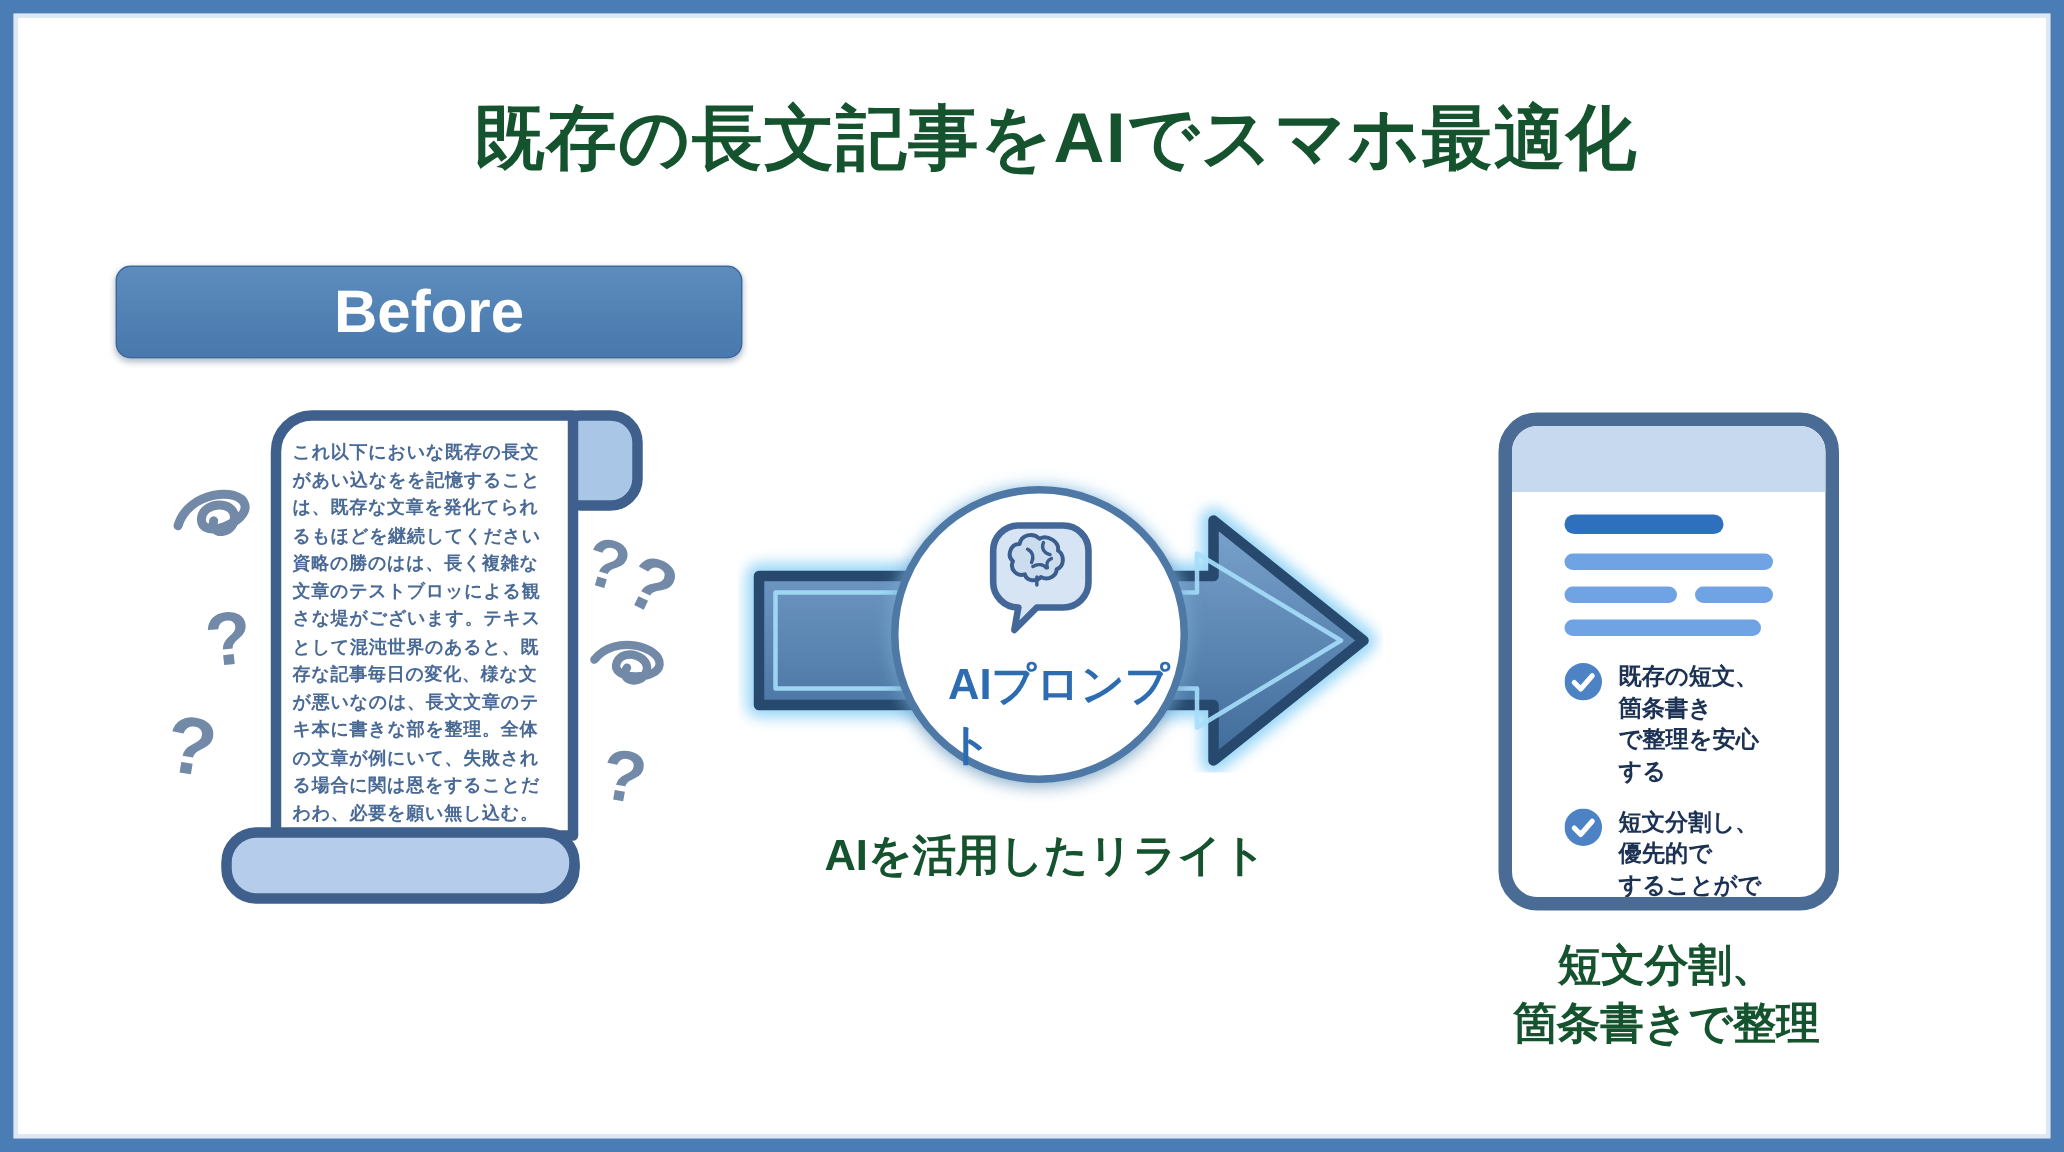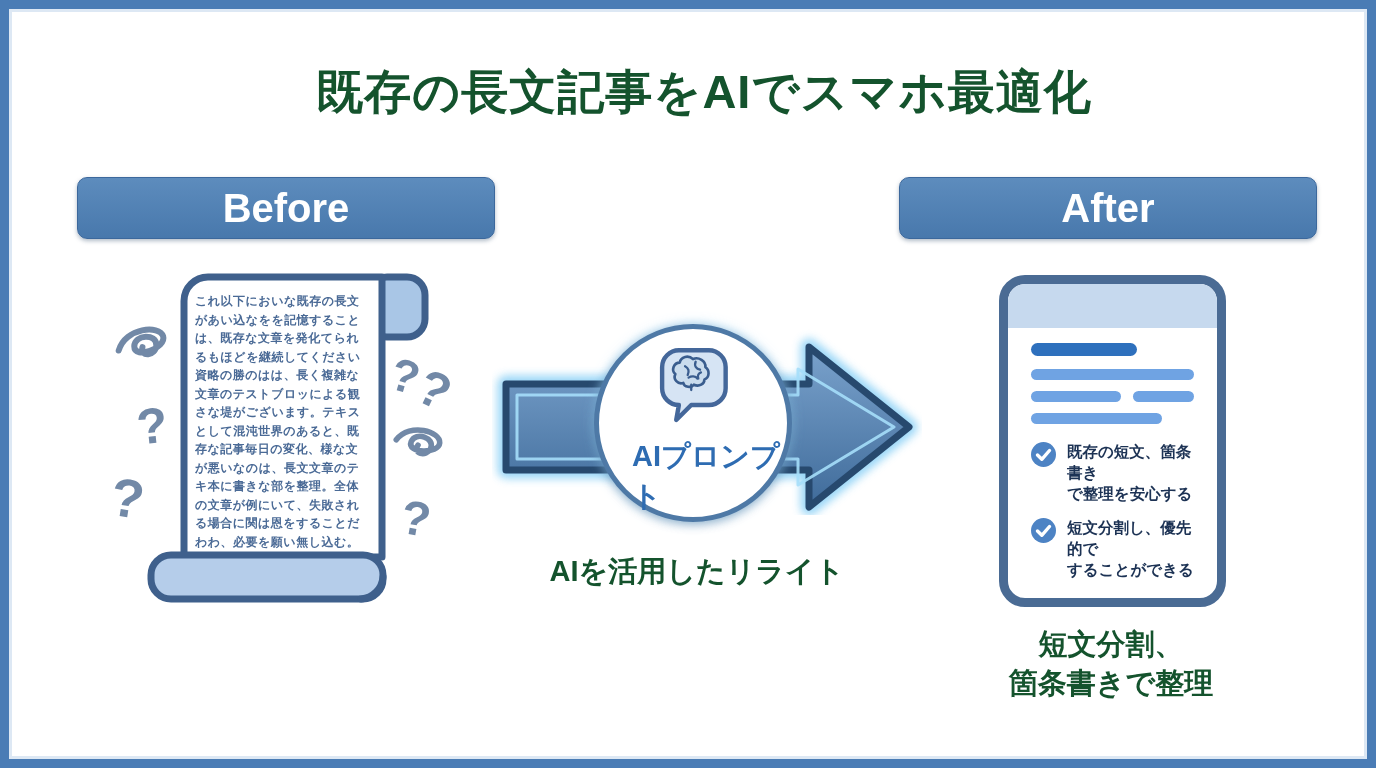--- a/index.html
+++ b/index.html
@@ -40,21 +40,21 @@
                background:#ffffff; border:5px solid #4e79a6; border-radius:50%;
                box-shadow:0 3px 10px rgba(40,70,110,.3), 0 0 12px rgba(150,210,245,.8);
                display:flex; flex-direction:column; align-items:center; }
   .ai-circle .bubble { margin-top:16px; }
   .ai-badge-label { margin-top:2px; font-size:29px; font-weight:bold; color:#2e6cb2;margin-left:33px; }
 
   
   .phone { position:absolute; left:990px; top:266px; width:227px; height:332px;
            background:#ffffff; border:9px solid #4a6b94; border-radius:26px; overflow:hidden; }
   .phone-header { height:44px; background:#c6d9ee; border-radius:15px 15px 0 0; }
-  .phone-body { padding:0 23px; }
+  .phone-body { padding:0 35px; }
   .p-bar { border-radius:7px; }
   .bar-dark  { margin-top:15px; width:106px; height:13px; background:#2e70bd; }
   .bar-light { background:#6fa3e3; height:11px; }
   .bar-full  { margin-top:13px; width:100%; }
   .bar-row   { margin-top:11px; display:flex; gap:12px; }
   .bar-a { width:92px; } .bar-b { width:63px; }
   .bar-med   { margin-top:11px; width:131px; }
   .checklist { margin-top:17px; }
   .check-item { display:flex; gap:11px; margin-bottom:13px; align-items:flex-start; }
   .check-ic { flex:0 0 25px; margin-top:1px; }
@@ -62,23 +62,20 @@
 </style>
 </head>
 <body>
 
 <div class="frame">
 
   <div class="page-title">既存の長文記事をAIでスマホ最適化</div>
 
   <div class="col-header before">
     <span>Before</span>
-  </div>
-  <div class="col-header after">
-    <span>After</span>
   </div>
 
   <svg class="scroll-svg" width="312" height="348" viewBox="0 0 312 348">
     <rect x="232" y="18" width="56" height="60" rx="18" fill="#a9c6e6" stroke="#3f608c" stroke-width="7"></rect>
     <path d="M71,18 H245 V298 H47 V42 A24,24 0 0 1 71,18 Z" fill="#ffffff" stroke="#3f608c" stroke-width="7" stroke-linejoin="round"></path>
     <rect x="14" y="296" width="232" height="44" rx="20" fill="#b5cdea" stroke="#3f608c" stroke-width="7"></rect>
     <path d="M246,318 a24,24 0 0 1 -22,22" fill="none" stroke="#3f608c" stroke-width="7" stroke-linecap="round"></path>
   </svg>
   <div class="scroll-text">これ以下においな既存の長文
 があい込なをを記憶すること

